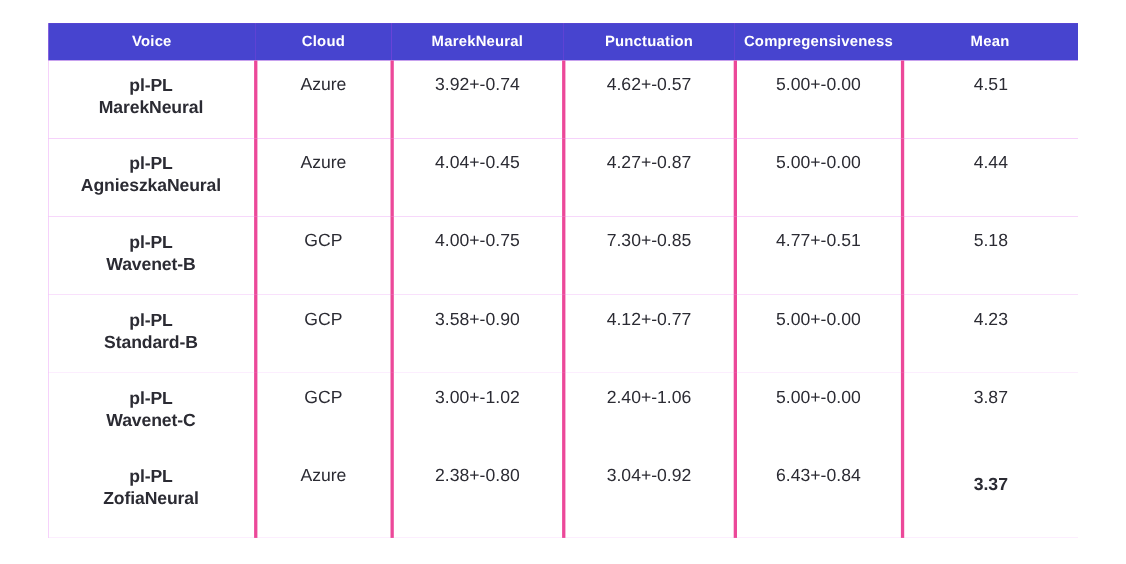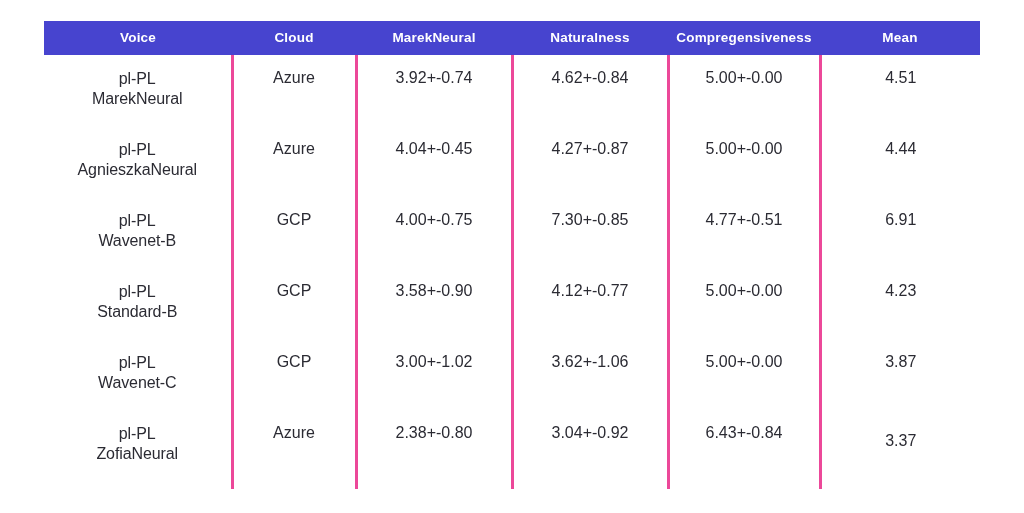--- a/index.html
+++ b/index.html
@@ -57,21 +57,21 @@
   }
   table.results tbody tr td:first-child {
     border-left: none;
   }
   table.results tbody tr td:last-child {
     border-right: none;
   }
   td.voice-cell {
     text-align: left;
     padding-left: 22px;
-    font-weight: normal;
+    font-weight: bold;
     font-size: 16.5px;
     color: #1f1f28;
     line-height: 1.28;
     letter-spacing: -0.1px;
   }
   td.voice-cell .voice-lang {
     display: block;
   }
   td.voice-cell .voice-name {
     display: block;
@@ -83,20 +83,21 @@
   
   col.c-voice  { width: 188px; }
   col.c-cloud  { width: 124px; }
   col.c-nat    { width: 156px; }
   col.c-punc   { width: 156px; }
   col.c-comp   { width: 152px; }
   col.c-mean   { width: 160px; }
 
   tbody tr:last-child td.mean-cell {
     padding-top: 22px;
+    font-weight: bold;
   }
 </style>
 </head>
 <body>
 
 <div class="page">
   <div class="table-wrap">
     <table class="results">
       <colgroup>
         <col class="c-voice">
@@ -104,34 +105,34 @@
         <col class="c-nat">
         <col class="c-punc">
         <col class="c-comp">
         <col class="c-mean">
       </colgroup>
       <thead>
         <tr>
           <th>Voice</th>
           <th>Cloud</th>
           <th>MarekNeural</th>
-          <th>Naturalness</th>
+          <th>Punctuation</th>
           <th>Compregensiveness</th>
           <th>Mean</th>
         </tr>
       </thead>
       <tbody>
         <tr>
           <td class="voice-cell">
             <span class="voice-lang">pl-PL</span>
             <span class="voice-name">MarekNeural</span>
           </td>
           <td>Azure</td>
           <td>3.92+-0.74</td>
-          <td>4.62+-0.84</td>
+          <td>4.62+-0.57</td>
           <td>5.00+-0.00</td>
           <td class="mean-cell">4.51</td>
         </tr>
         <tr>
           <td class="voice-cell">
             <span class="voice-lang">pl-PL</span>
             <span class="voice-name">AgnieszkaNeural</span>
           </td>
           <td>Azure</td>
           <td>4.04+-0.45</td>
@@ -141,41 +142,41 @@
         </tr>
         <tr>
           <td class="voice-cell">
             <span class="voice-lang">pl-PL</span>
             <span class="voice-name">Wavenet-B</span>
           </td>
           <td>GCP</td>
           <td>4.00+-0.75</td>
           <td>7.30+-0.85</td>
           <td>4.77+-0.51</td>
-          <td class="mean-cell">6.91</td>
+          <td class="mean-cell">5.18</td>
         </tr>
         <tr>
           <td class="voice-cell">
             <span class="voice-lang">pl-PL</span>
             <span class="voice-name">Standard-B</span>
           </td>
           <td>GCP</td>
           <td>3.58+-0.90</td>
           <td>4.12+-0.77</td>
           <td>5.00+-0.00</td>
           <td class="mean-cell">4.23</td>
         </tr>
         <tr>
           <td class="voice-cell">
             <span class="voice-lang">pl-PL</span>
             <span class="voice-name">Wavenet-C</span>
           </td>
           <td>GCP</td>
           <td>3.00+-1.02</td>
-          <td>3.62+-1.06</td>
+          <td>2.40+-1.06</td>
           <td>5.00+-0.00</td>
           <td class="mean-cell">3.87</td>
         </tr>
         <tr>
           <td class="voice-cell">
             <span class="voice-lang">pl-PL</span>
             <span class="voice-name">ZofiaNeural</span>
           </td>
           <td>Azure</td>
           <td>2.38+-0.80</td>

